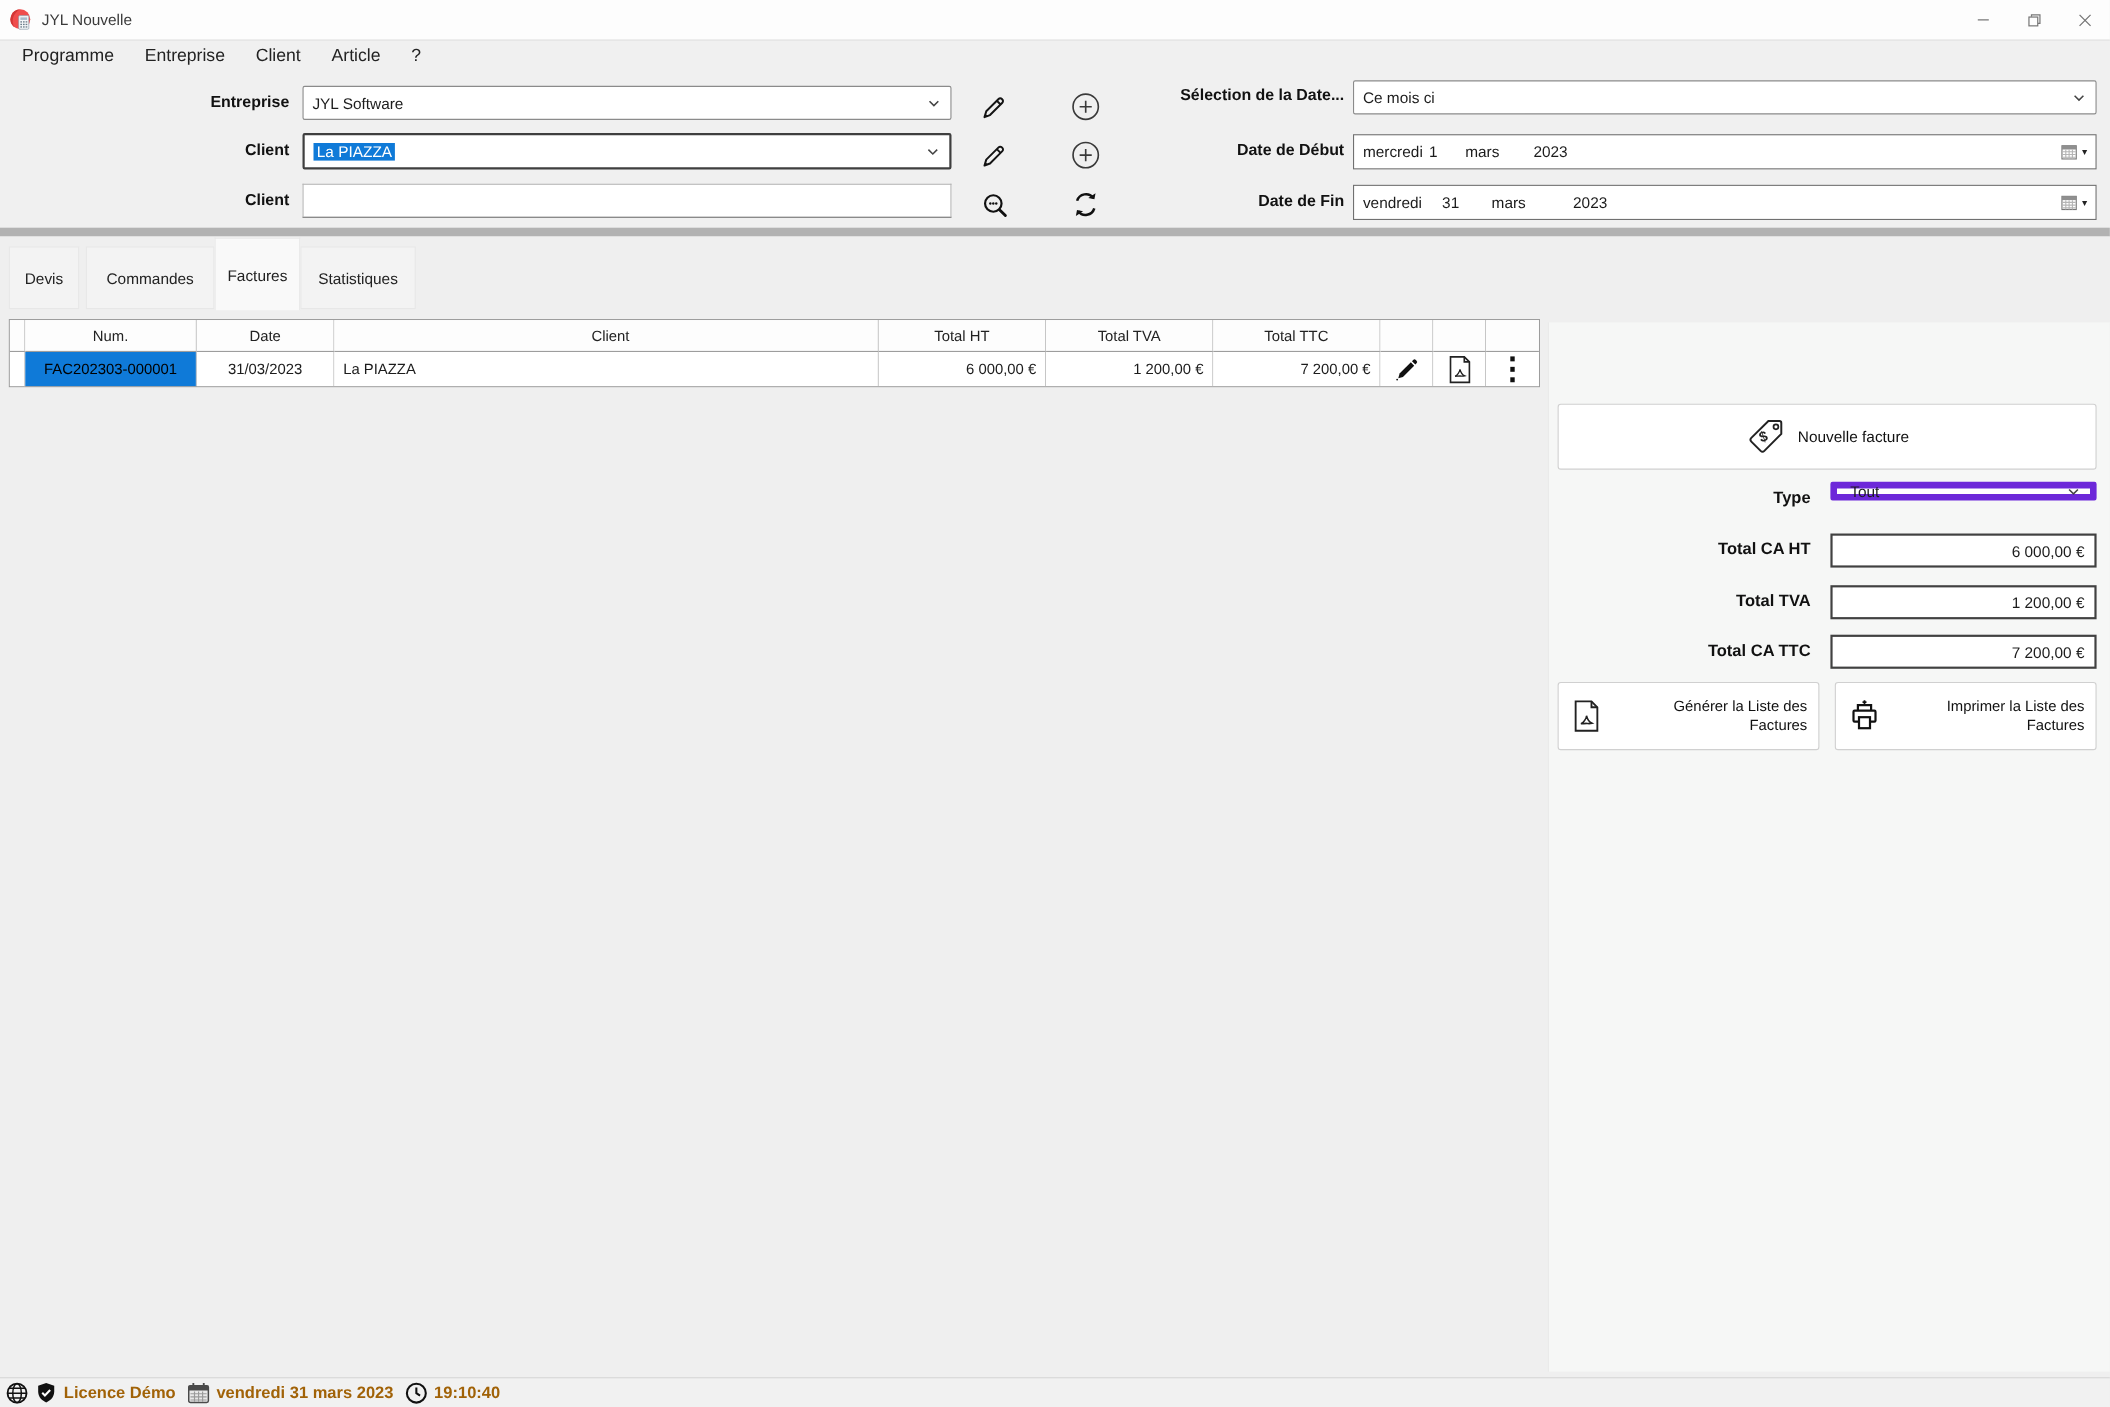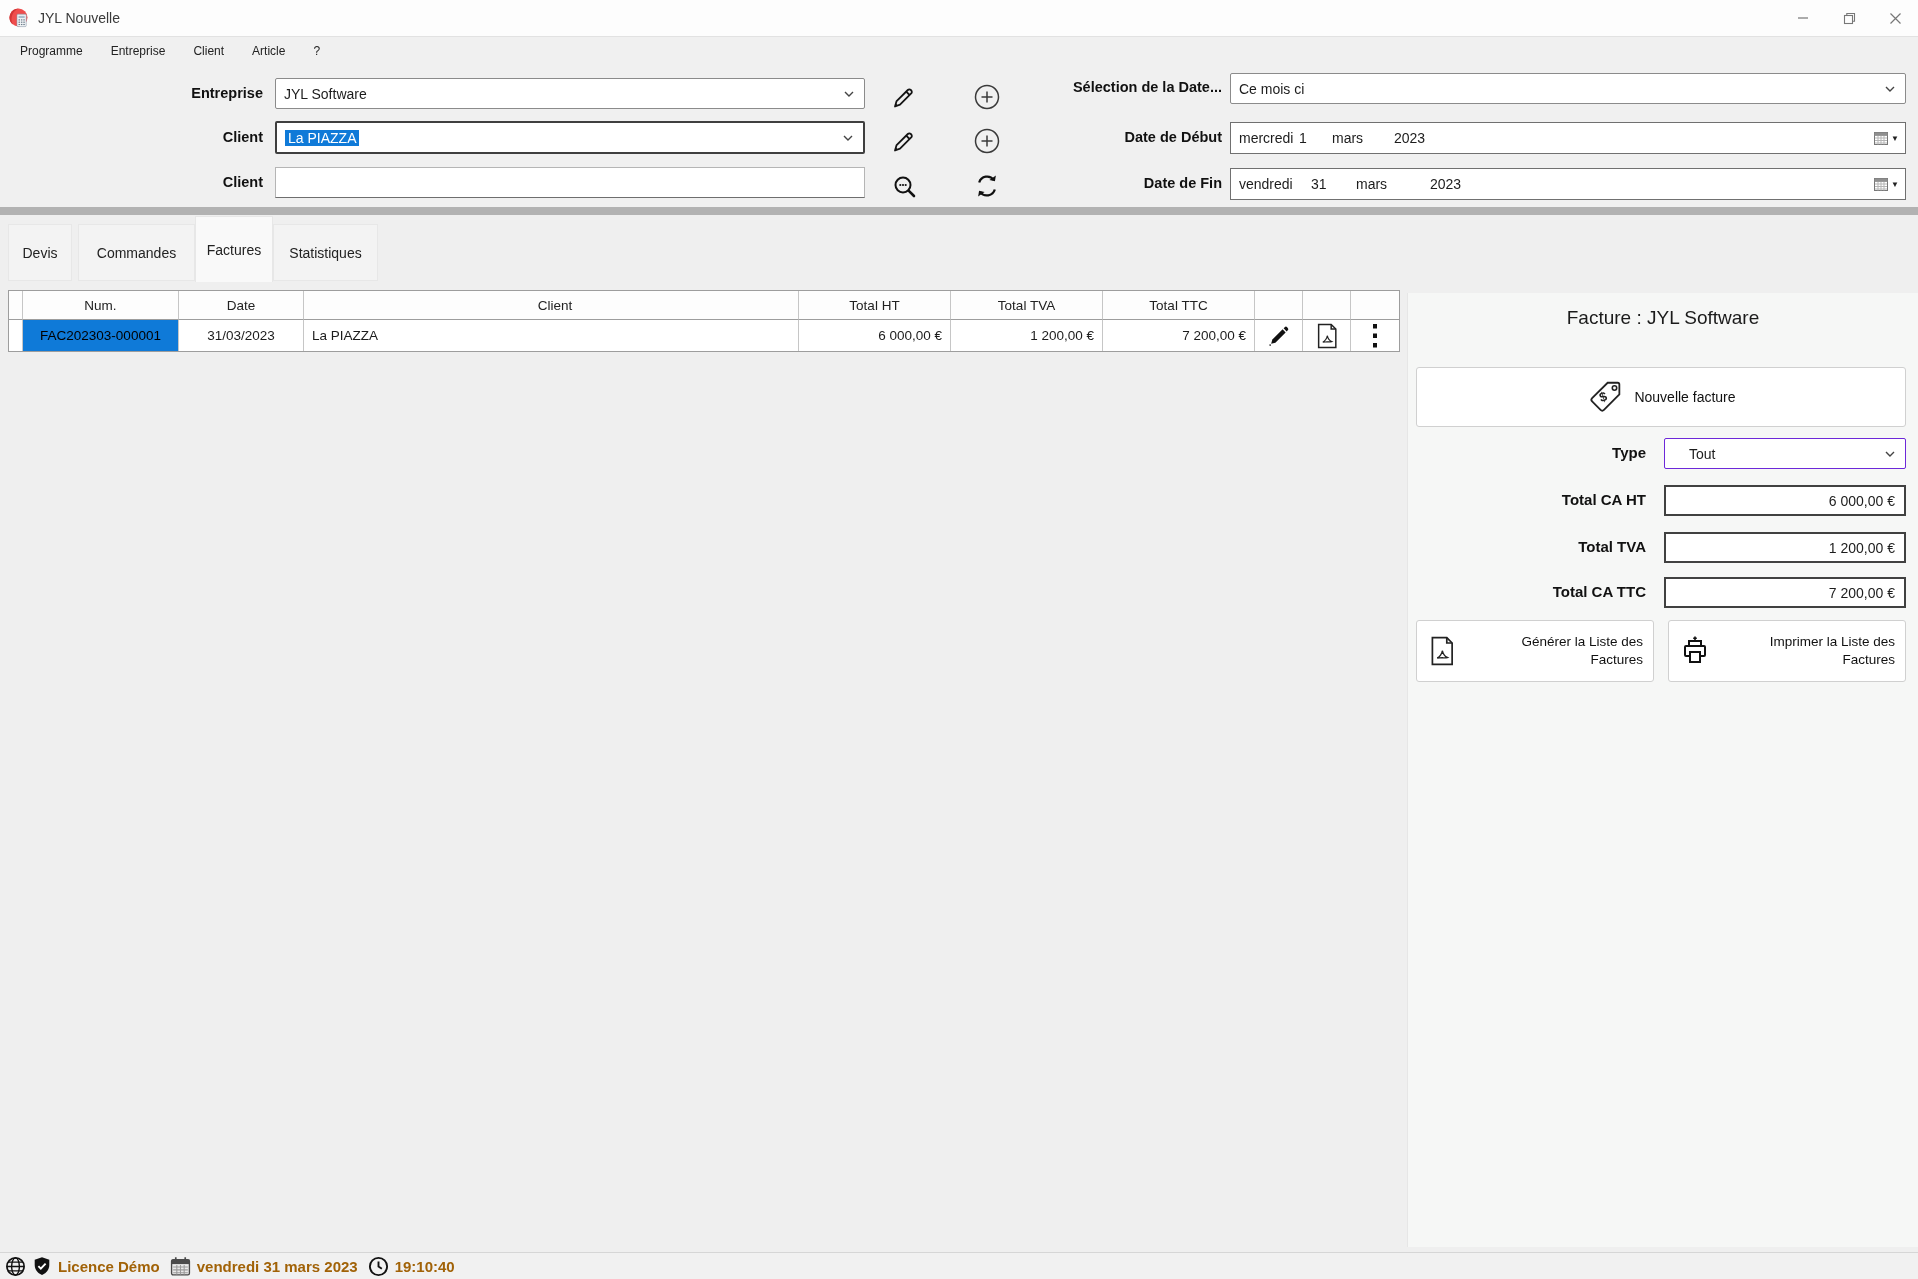--- a/index.html
+++ b/index.html
@@ -9,21 +9,21 @@
 
   
   .titlebar { position:absolute; top:0; left:0; width:100%; height:36px; background:#fdfdfd; display:flex; align-items:center; }
   .appicon { margin-left:8px; width:22px; height:22px; display:flex; align-items:center; justify-content:center; }
   .apptitle { margin-left:8px; font-size:14px; color:#3a3a3a; }
   .wincontrols { margin-left:auto; display:flex; height:100%; }
   .winbtn { width:46px; height:100%; display:flex; align-items:center; justify-content:center; }
 
   
   .menubar { position:absolute; top:36px; left:0; width:100%; height:28px; background:#f0f0f0; border-top:1px solid #e2e2e2; display:flex; align-items:center; padding-left:6px; }
-  .menuitem { padding:0 14px; font-size:12px; color:#222; }
+  .menuitem { padding:0 14px; font-size:16px; color:#222; }
 
   
   .filters { position:absolute; top:64px; left:0; width:100%; height:143px; background:#f0f0f0; }
   .flabel { position:absolute; left:60px; width:203px; text-align:right; font-size:14.5px; font-weight:700; color:#111; }
   .rlabel { position:absolute; left:940px; width:282px; text-align:right; font-size:14.5px; font-weight:700; color:#111; }
   .combo { position:absolute; background:#fff; border:1px solid #8b8b8b; border-radius:2px; display:flex; align-items:center; padding:0 26px 0 8px; font-size:14px; }
   .combo .chev { position:absolute; right:8px; top:50%; transform:translateY(-50%); }
   .focused { border:2px solid #3f3f3f; }
   .textinput { position:absolute; background:#fff; border:1px solid #b5b5b5; border-bottom-color:#6e6e6e; font-size:14px; padding:0 8px; }
   .iconbtn { position:absolute; width:30px; height:30px; display:flex; align-items:center; justify-content:center; }
@@ -57,21 +57,21 @@
   .c-act { width:48px; }
   .c-act:last-child { border-right:none; }
   .cell-selected { background:#0f7ad8 !important; color:#000000; }
 
   
   .rightpanel { position:absolute; top:293px; left:1407px; width:511px; height:954px; background:#f6f7f6; border-left:1px solid #e6e6e6; }
   .paneltitle { position:absolute; top:14px; left:0; width:100%; text-align:center; font-size:19px; color:#1b1b1b; }
   .bigbtn { position:absolute; background:#fff; border:1px solid #d0d0d0; border-radius:3px; display:flex; align-items:center; justify-content:center; gap:10px; font-size:14px; color:#111; }
   .newinv { top:74px; left:8px; width:490px; height:60px; }
   .plabel { position:absolute; right:272px; width:220px; text-align:right; font-size:15px; font-weight:700; color:#111; }
-  .ptype { position:absolute; left:256px; width:242px; height:31px; top:145px; background:#fff; border:1px solid #6d28d9; border-radius:2px; display:flex; align-items:center; padding:0 26px 0 24px; font-size:14px; }
+  .ptype { position:absolute; left:256px; width:242px; height:17px; top:145px; background:#fff; border:6px solid #6d28d9; border-radius:2px; display:flex; align-items:center; padding:0 26px 0 12px; font-size:14px; }
   .ptype .chev { position:absolute; right:8px; top:50%; transform:translateY(-50%); }
   .totalfield { position:absolute; left:256px; width:242px; height:31px; background:#fff; border:2px solid #414141; display:flex; align-items:center; justify-content:flex-end; padding:0 9px; font-size:14px; }
   .listbtn { top:327px; height:62px; justify-content:flex-start; padding:0 10px; }
   .listbtn .btxt { flex:1; text-align:right; font-size:13.5px; line-height:1.3; }
   .gen { left:8px; width:238px; }
   .prn { left:260px; width:238px; }
 
   
   .statusbar { position:absolute; bottom:0; left:0; width:100%; height:27px; background:#f1f1f1; border-top:1px solid #d6d6d6; display:flex; align-items:center; padding-left:5px; gap:6px; font-size:15px; font-weight:600; color:#a16207; }
   .statusbar .sicon { display:flex; align-items:center; }
@@ -296,21 +296,20 @@
         <svg width="6" height="26" viewBox="0 0 6 26">
             <rect x="1" y="1" width="4" height="4.5" fill="#111"></rect>
             <rect x="1" y="10.5" width="4" height="4.5" fill="#111"></rect>
             <rect x="1" y="20" width="4" height="4.5" fill="#111"></rect>
           </svg>
       </div>
     </div>
   </div>
 
   <div class="rightpanel">
-    <div class="paneltitle">Facture : JYL Software</div>
 
     <div class="bigbtn newinv">
       <svg width="38" height="38" viewBox="0 0 36 36">
         <path d="M20.5 4.5h9.5a1.6 1.6 0 0 1 1.6 1.6v9.5L17 30.2a2.3 2.3 0 0 1-3.2 0l-8-8a2.3 2.3 0 0 1 0-3.2L20.5 4.5z" fill="none" stroke="#222" stroke-width="1.7"></path>
         <circle cx="27" cy="9.5" r="2.1" fill="none" stroke="#222" stroke-width="1.5"></circle>
         <text x="13" y="22.5" font-size="12.5" font-weight="bold" fill="#222" transform="rotate(-18 15 19)" font-family="Liberation Sans, sans-serif">$</text>
       </svg>
       <span>Nouvelle facture</span>
     </div>
 

